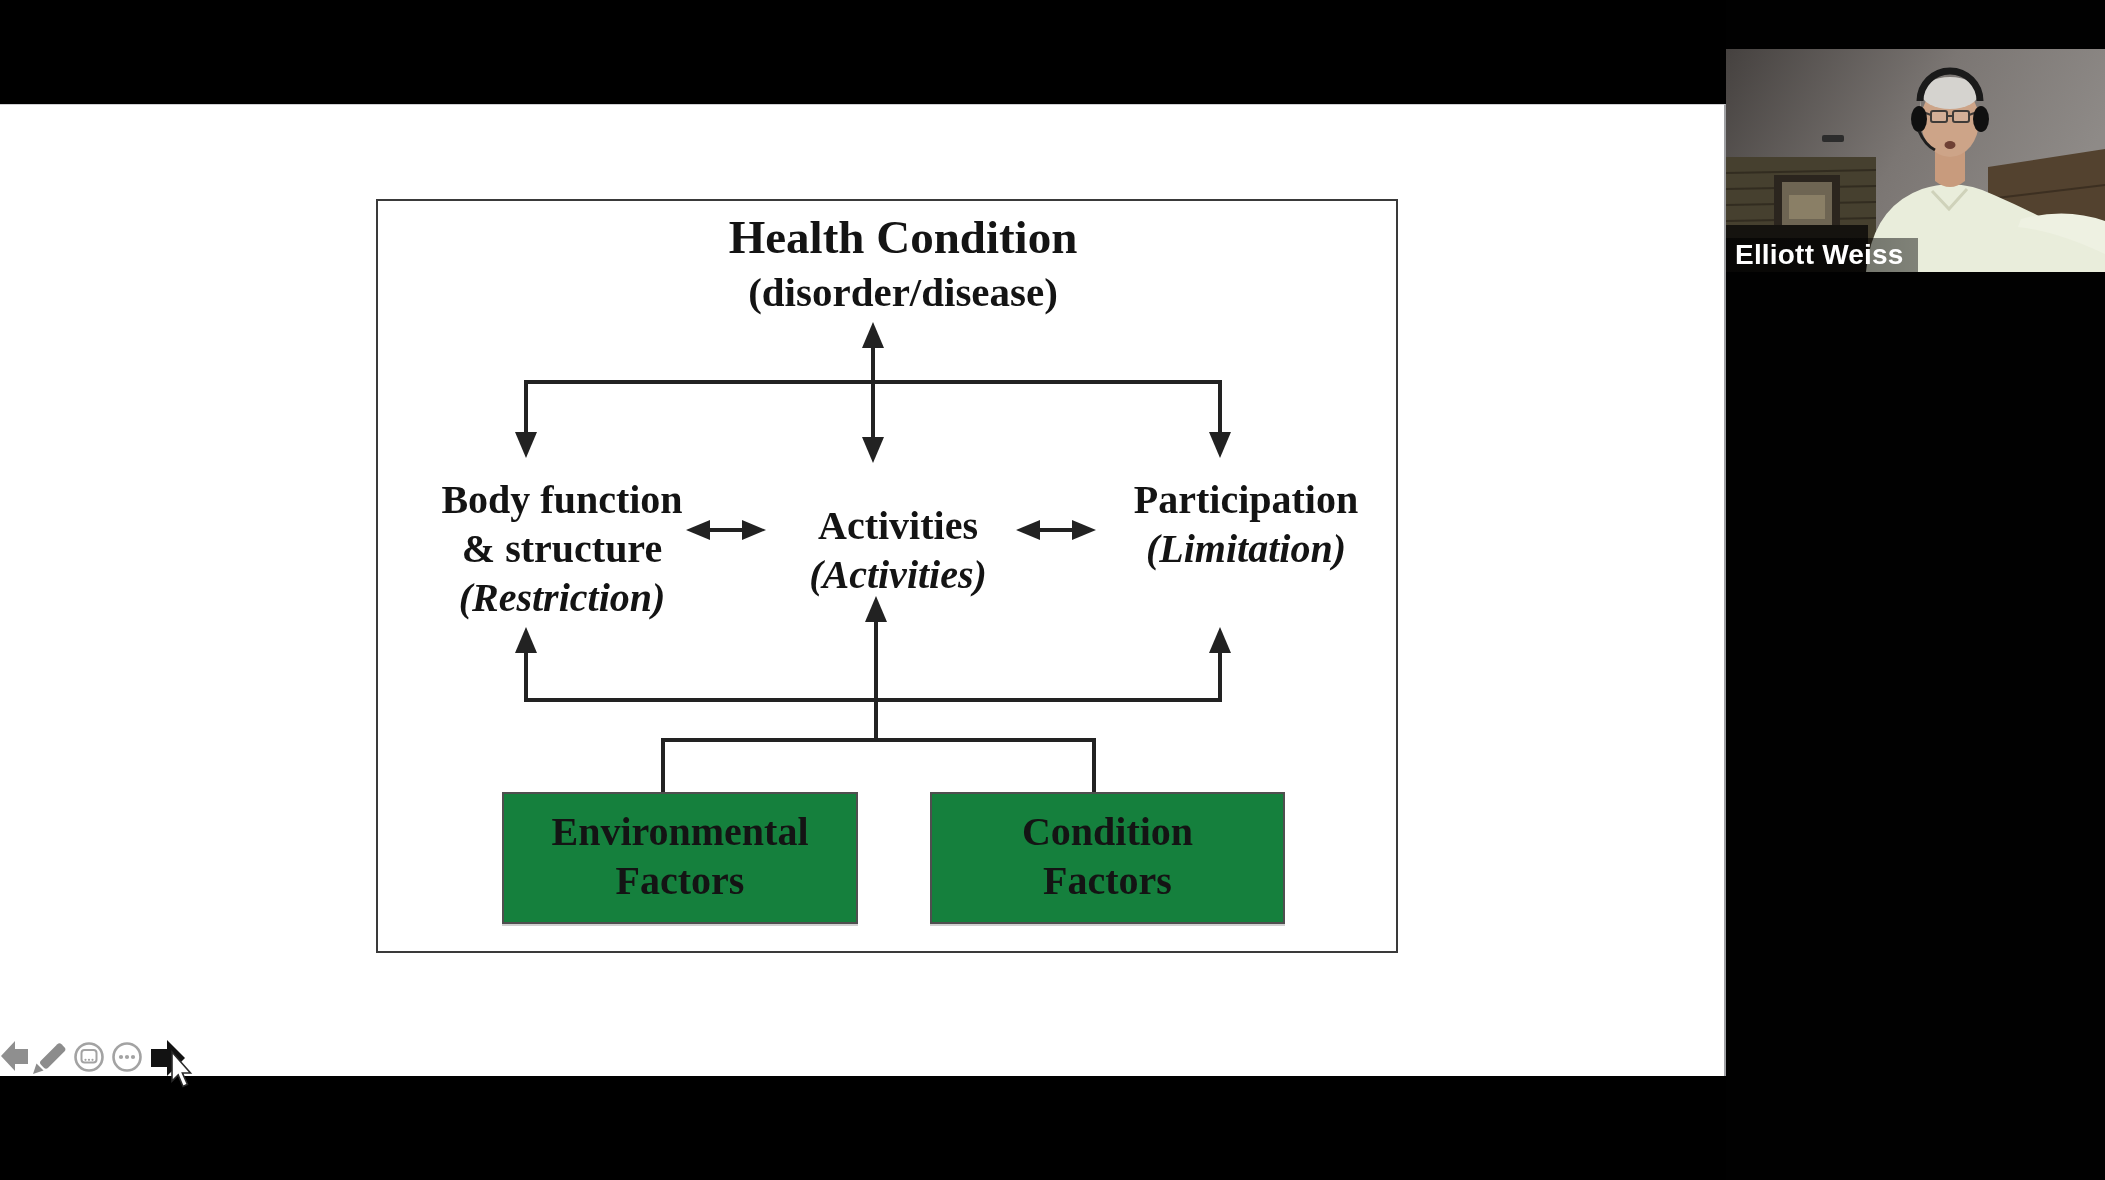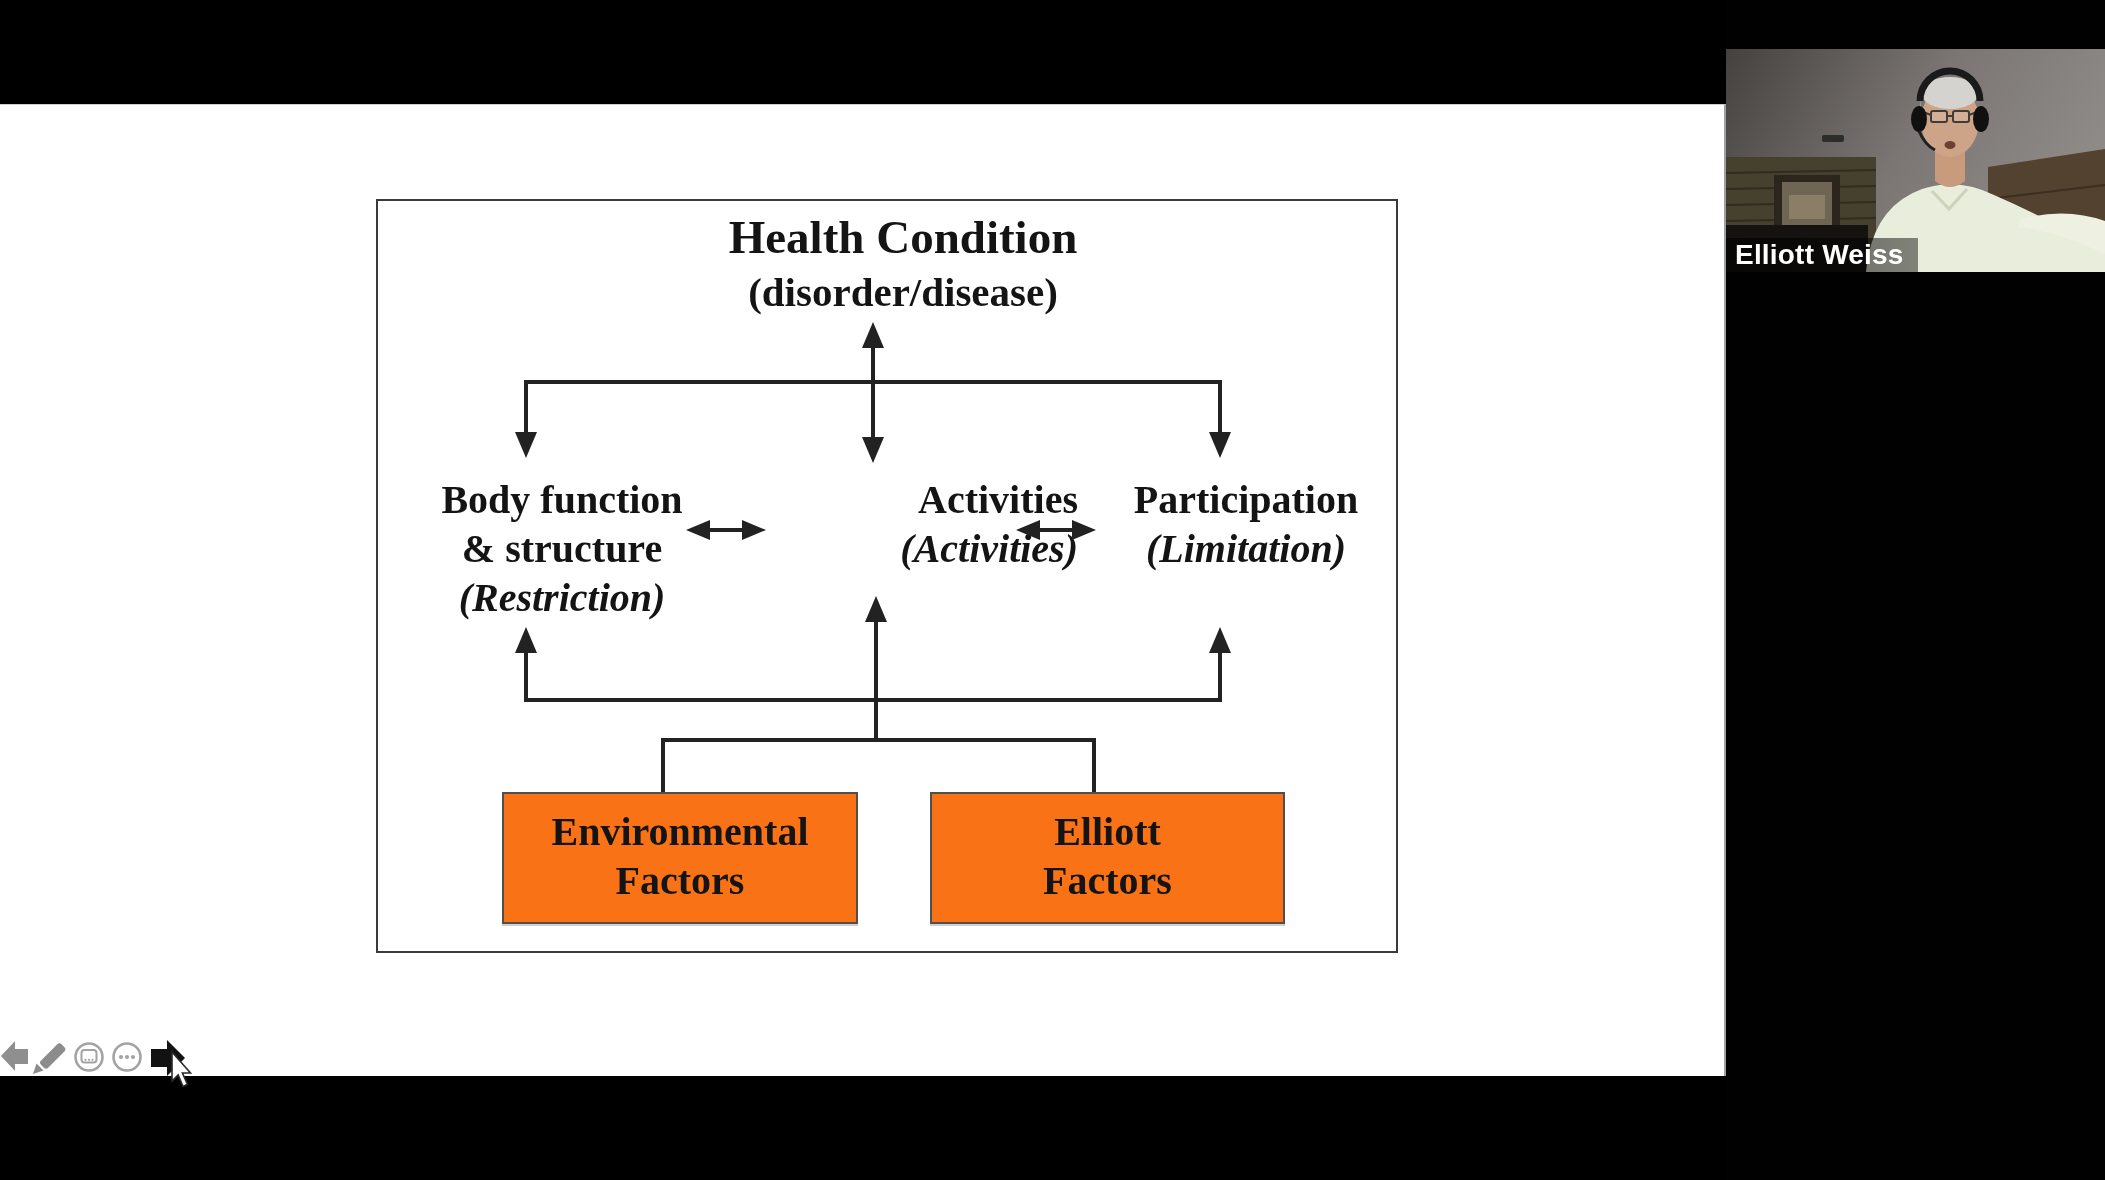--- a/index.html
+++ b/index.html
@@ -19,24 +19,24 @@
   
   .diagram-frame{left:376px;top:199px;width:1018px;height:750px;border:2px solid #3a3a3a;background:transparent;}
   .serif{font-family:"Liberation Serif","DejaVu Serif",serif;color:#141414;font-weight:bold;text-align:center;margin-left:16px;}
   .dg-title{left:376px;top:208px;width:1022px;}
   .dg-title .t1{font-size:47px;line-height:58px;}
   .dg-title .t2{font-size:41px;line-height:52px;}
   .node{width:360px;}
   .node .ln{font-size:40px;line-height:49px;}
   .node .qual{font-size:40px;line-height:49px;font-style:italic;}
   .node-body{left:366px;top:475px;}
-  .node-activities{left:702px;top:475px;text-align:right;}
+  .node-activities{left:702px;top:501px;}
   .node-participation{left:1050px;top:475px;}
   .factor-box{top:792px;height:132px;border:2px solid #4f4f4f;box-shadow:0 2px 0 rgba(120,120,120,.35);
-              background:#f97316;box-sizing:border-box;}
+              background:#15803d;box-sizing:border-box;}
   .factor-box .ln{font-size:40px;line-height:49px;}
   .factor-box .inner{padding-top:13px;}
   .box-env{left:486px;width:356px;}
   .box-per{left:914px;width:355px;}
 
   svg.overlay{left:0;top:0;width:2105px;height:1180px;pointer-events:none;}
   svg.overlay [data-interactable="true"]{pointer-events:auto;cursor:pointer;}
   .ink{stroke:#222;stroke-width:4;}
   .inkfill{fill:#222;}
 
@@ -79,21 +79,21 @@
 
 <div class="abs serif factor-box box-env" data-interactable="false">
   <div class="inner">
     <div class="ln" data-interactable="false">Environmental</div>
     <div class="ln" data-interactable="false">Factors</div>
   </div>
 </div>
 
 <div class="abs serif factor-box box-per" data-interactable="false">
   <div class="inner">
-    <div class="ln" data-interactable="false">Elliott</div>
+    <div class="ln" data-interactable="false">Condition</div>
     <div class="ln" data-interactable="false">Factors</div>
   </div>
 </div>
 
 <svg class="abs overlay" viewBox="0 0 2105 1180" xmlns="http://www.w3.org/2000/svg" data-interactable="false">
 
   <g data-interactable="false">
     <line class="ink" x1="873" y1="344" x2="873" y2="441"></line>
     <polygon class="inkfill" points="873,322 884,348 862,348"></polygon>
     <polygon class="inkfill" points="873,463 884,437 862,437"></polygon>

